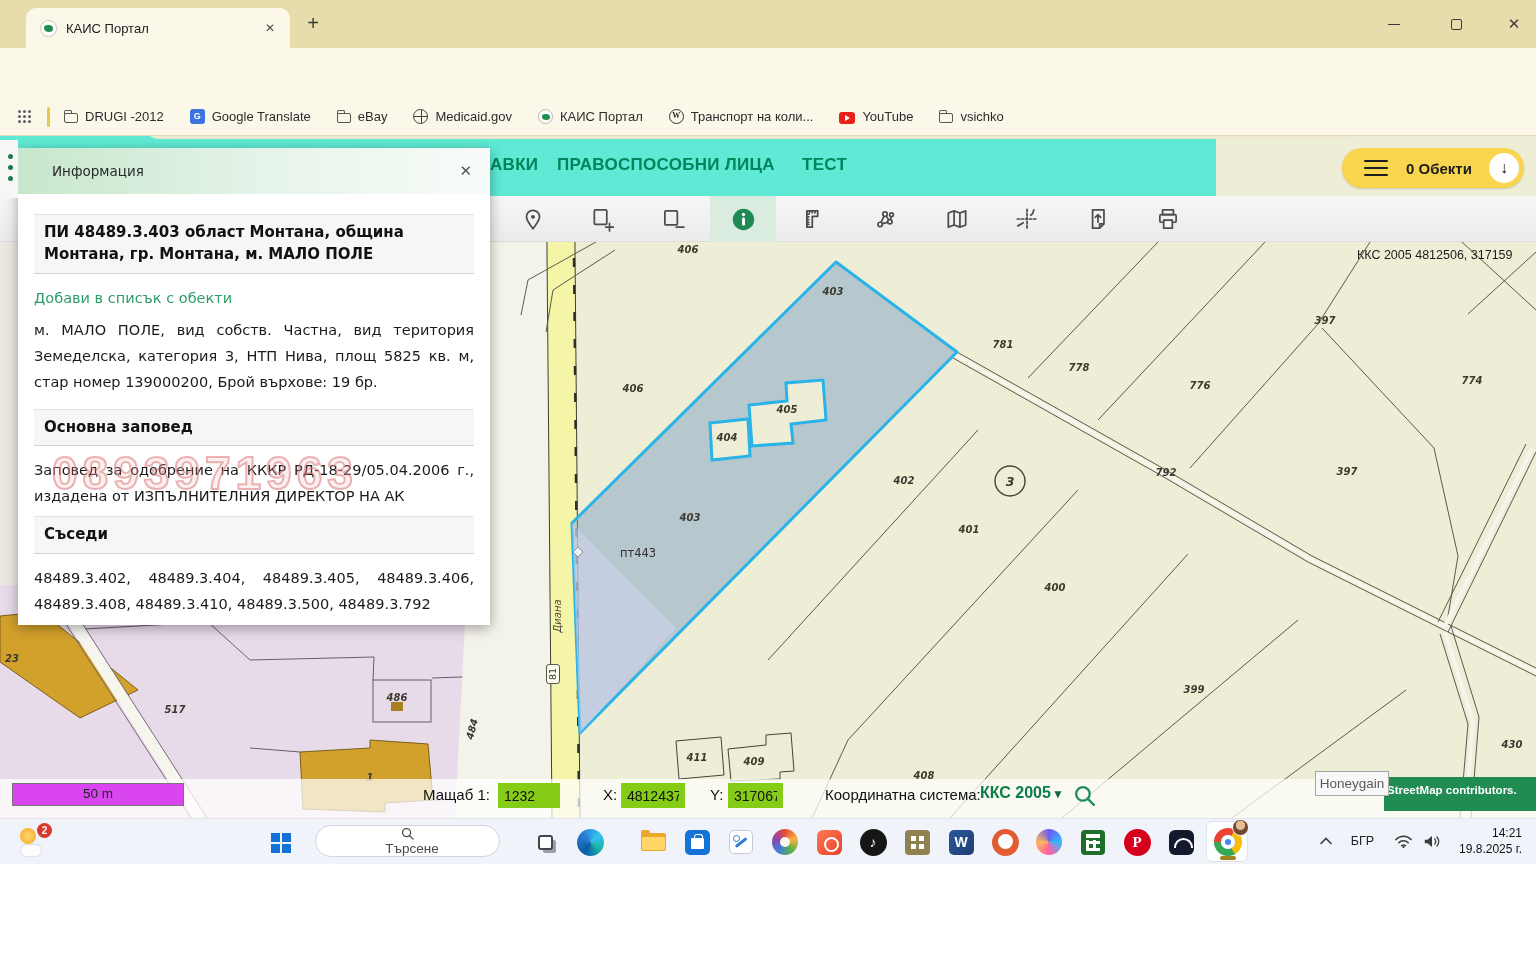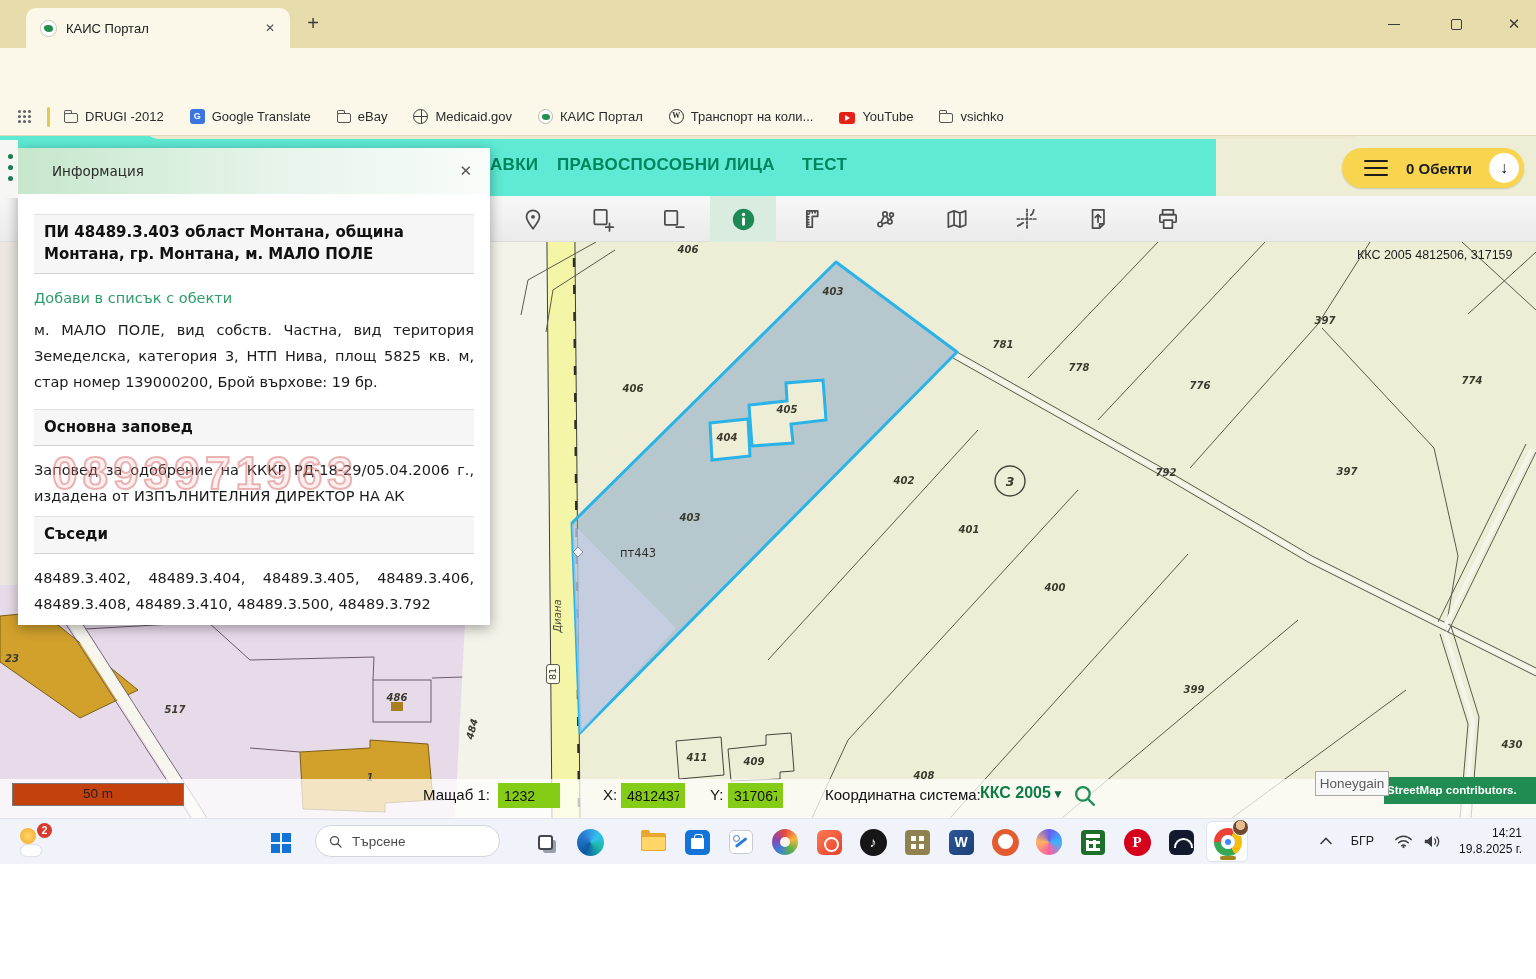--- a/index.html
+++ b/index.html
@@ -85,33 +85,33 @@
   .ptext { margin:11px 16px 0; font-size:14.5px; line-height:26px; text-align:justify; color:#1b1b1b; }
   .watermark { position:absolute; left:52px; top:446px; z-index:21; font:bold 46px "Liberation Sans",sans-serif; letter-spacing:5px; color:rgba(240,168,168,.18); -webkit-text-stroke:2px rgba(219,120,120,.55); white-space:nowrap; }
 
   
   .statusbar { position:absolute; left:0; top:779px; width:1536px; height:48px; background:rgba(255,255,255,.72); z-index:6; }
   .sb-label { position:absolute; top:7px; font-size:15px; color:#111; }
   .sb-input { position:absolute; top:4px; height:25px; background:#84cc16; border:none; font:14px "Liberation Sans",sans-serif; color:#111; padding:0 6px; }
   .sb-crsval { position:absolute; left:980px; top:5px; font-weight:bold; font-size:16px; color:#0b7d45; }
   .sb-caret { position:absolute; left:1052px; top:8px; font-size:12px; color:#0b6b3f; }
   .sb-mag { position:absolute; left:1072px; top:4px; }
-  .scalebox { position:absolute; left:12px; top:783px; width:172px; height:23px; background:#c2410c; border:1.5px solid #777; z-index:7; text-align:center; font-size:13.5px; color:#222; line-height:20px; }
-  .attribution { position:absolute; left:1384px; top:777px; width:152px; height:27px; background:#218c52; color:#fff; font-weight:bold; font-size:11.5px; line-height:27px; padding-left:3px; white-space:nowrap; overflow:hidden; z-index:7; }
+  .scalebox { position:absolute; left:12px; top:783px; width:172px; height:23px; background:#d946ef; border:1.5px solid #777; z-index:7; text-align:center; font-size:13.5px; color:#222; line-height:20px; }
+  .attribution { position:absolute; left:1384px; top:777px; width:152px; height:34px; background:#218c52; color:#fff; font-weight:bold; font-size:11.5px; line-height:27px; padding-left:3px; white-space:nowrap; overflow:hidden; z-index:7; }
   .htooltip { position:absolute; left:1315px; top:771px; width:74px; height:25px; background:#f8f8f8; border:1px solid #a8a8a8; color:#5a5a5a; font-size:13.5px; text-align:center; line-height:23px; z-index:8; }
 
   
   .taskbar { position:absolute; left:0; top:818px; width:1536px; height:46px; background:#f0f4fa; border-top:1px solid #e2e6ec; z-index:40; }
   .tk { position:absolute; top:7px; width:32px; height:32px; display:flex; align-items:center; justify-content:center; }
   .weather { left:18px; }
   .sun { position:absolute; left:2px; top:2px; width:16px; height:16px; border-radius:50%; background:radial-gradient(#ffd76e,#f5a623); }
   .cloudi { position:absolute; left:3px; bottom:2px; width:20px; height:11px; background:#fdfdfd; border-radius:8px; box-shadow:0 0 2px rgba(0,0,0,.25); }
   .badge { position:absolute; right:-2px; top:-3px; min-width:15px; height:15px; border-radius:50%; background:#d83b2e; color:#fff; font-size:10px; font-weight:bold; text-align:center; line-height:15px; }
   .start i { display:block; width:9px; height:9px; background:#1372d6; box-shadow:11px 0 0 #1372d6, 0 11px 0 #1372d6, 11px 11px 0 #1372d6; margin:-10px 0 0 -10px; }
-  .searchpill { position:absolute; left:315px; top:825px; width:185px; height:32px; background:#fff; border:1px solid #d2d6dc; border-radius:16px; display:flex; align-items:center; padding:0 12px; z-index:41; }
+  .searchpill { position:absolute; left:315px; top:825px; width:185px; height:32px; background:#fff; border:1px solid #d2d6dc; border-radius:16px; display:flex; align-items:center; padding:0 12px; z-index:41;flex-direction:column; }
   .searchpill span { font-size:13.5px; color:#4a4a4a; margin-left:9px; }
   .tv i { display:block; width:15px; height:15px; border:2px solid #42464e; border-radius:3px; background:#fff; box-shadow:4px 4px 0 -1px #9aa0a8; }
   .edge i { display:block; width:27px; height:27px; border-radius:50%; background:conic-gradient(from 210deg,#0c59a4,#2b7cd3 30%,#35c1f1 55%,#1db8ab 75%,#0c59a4); }
   .explorer i { display:block; position:relative; width:25px; height:18px; background:#e9a82d; border-radius:2px; }
   .explorer i::before { content:""; position:absolute; left:0; top:-3px; width:9px; height:4px; background:#e9a82d; border-radius:2px 2px 0 0; }
   .explorer i::after { content:""; position:absolute; left:1px; top:4px; width:23px; height:13px; background:#ffd667; border-radius:1px 1px 2px 2px; }
   .store i { display:block; position:relative; width:25px; height:25px; background:#1373d6; border-radius:5px; }
   .store i::after { content:""; position:absolute; left:6px; top:8px; width:13px; height:11px; background:#fff; border-radius:1px; }
   .store i::before { content:""; position:absolute; left:9px; top:4px; width:7px; height:6px; border:1.6px solid #fff; border-bottom:none; border-radius:3px 3px 0 0; }
   .snip i { display:block; position:relative; width:24px; height:24px; background:#fff; border:1px solid #c8ccd2; border-radius:5px; }

